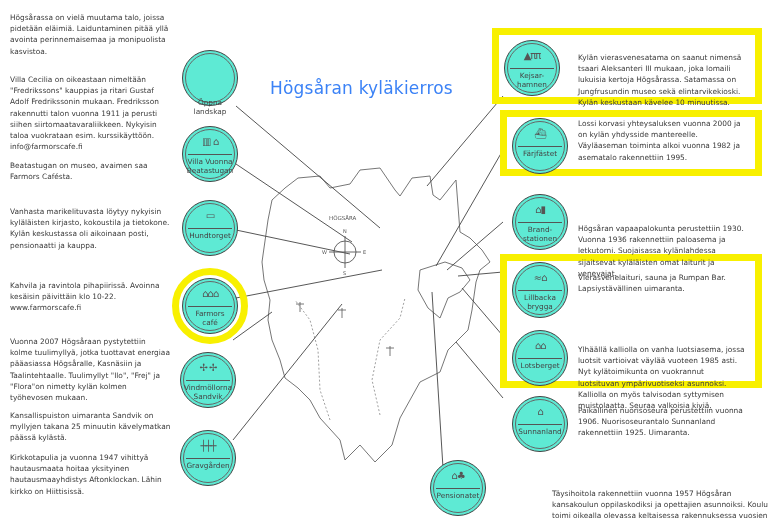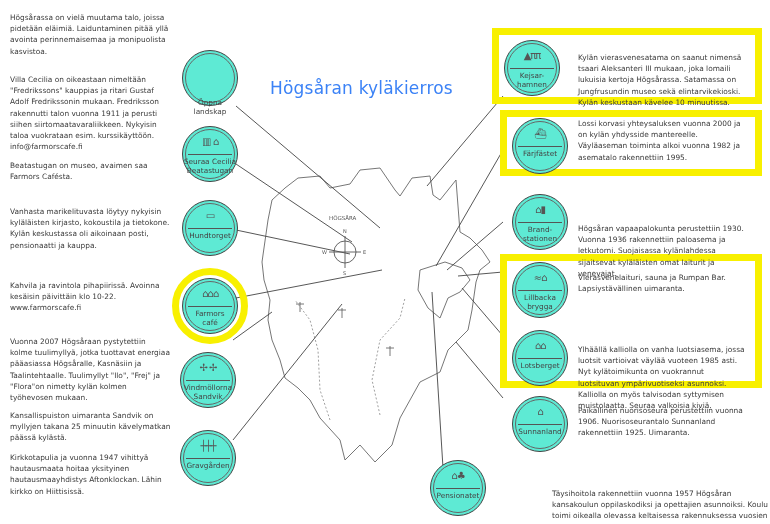--- a/index.html
+++ b/index.html
@@ -139,21 +139,21 @@
 toimi oikealla olevassa keltaisessa rakennuksessa vuosien
 1902 ja 1967 välillä kunnes sen toiminta lopetettiin.</div>
 
 <div class="badge" style="left:182px;top:50px;">
   <div class="lbl" style="top:16px;margin-top:31px;">Öppna
 landskap</div>
 </div>
 <div class="badge" style="left:182px;top:126px;">
   <div class="pic">▥ ⌂</div>
     <div class="ln"></div>
-  <div class="lbl">Seuraa Cecilia
+  <div class="lbl">Villa Vuonna
 Beatastugan</div>
 </div>
 <div class="badge" style="left:182px;top:200px;">
   <div class="pic">▭</div>
     <div class="ln"></div>
   <div class="lbl">Hundtorget</div>
 </div>
 <div class="badge" style="left:182px;top:278px;">
   <div class="pic">⌂⌂⌂</div>
     <div class="ln"></div>

